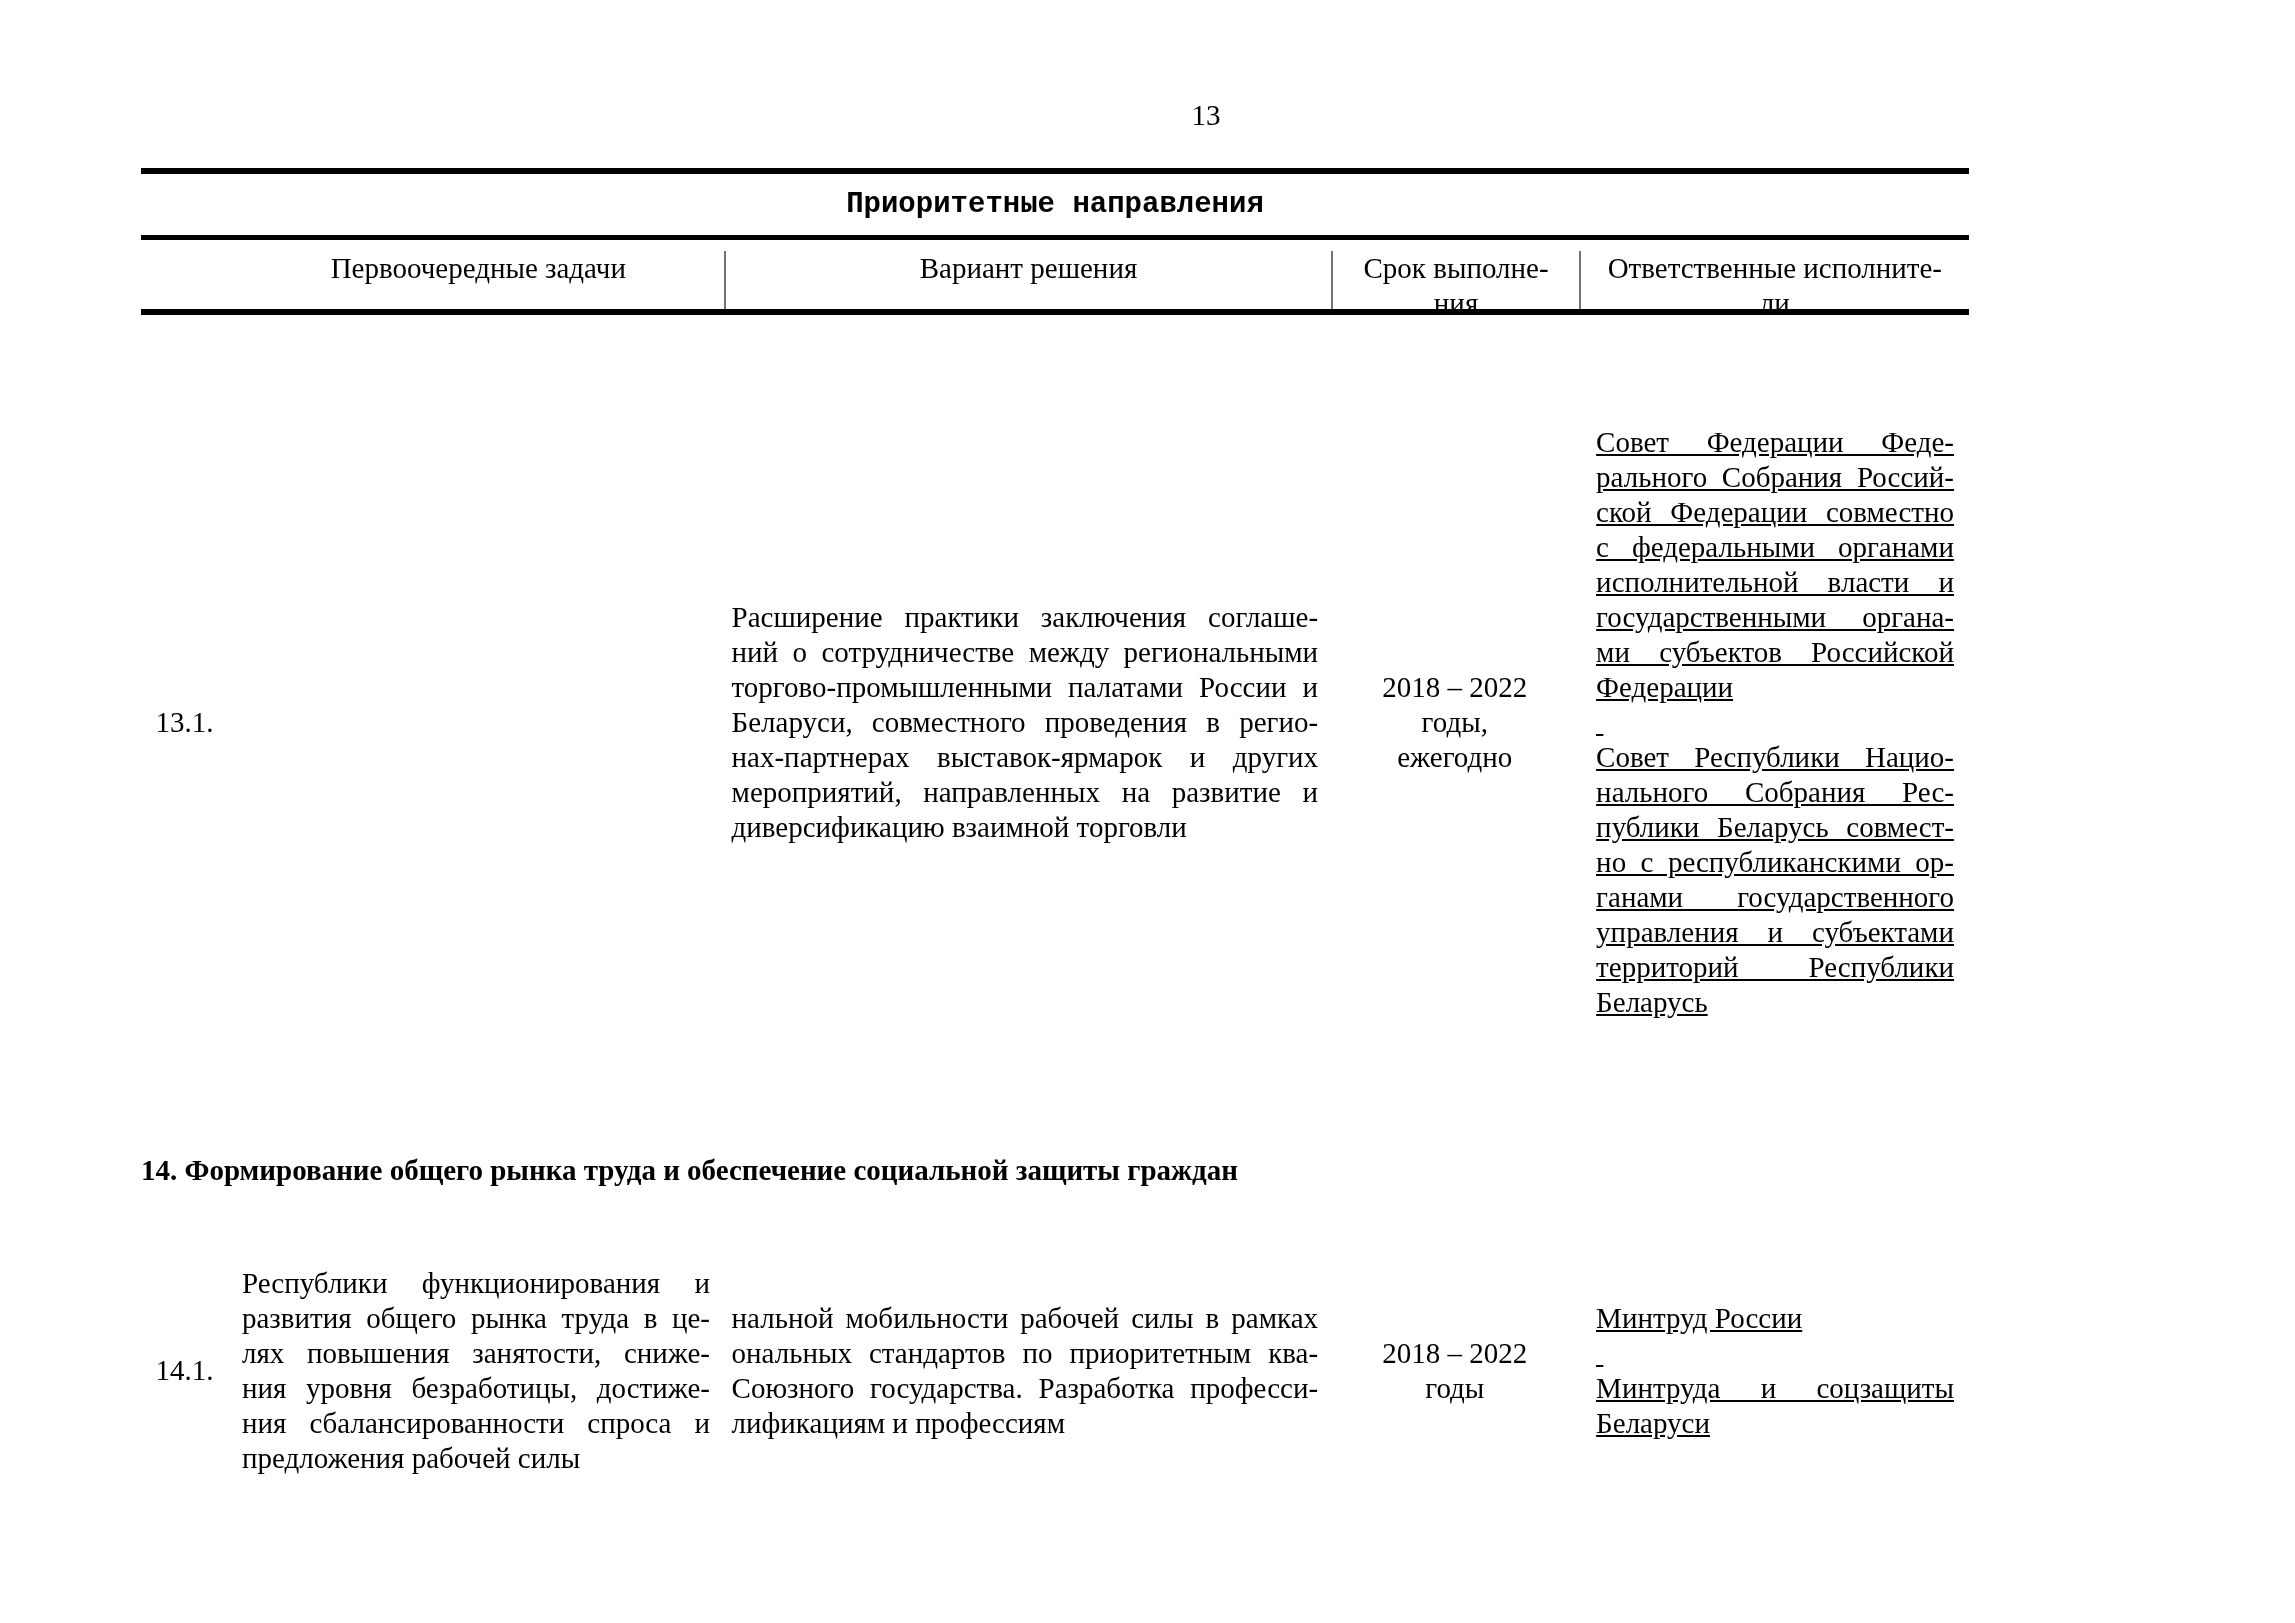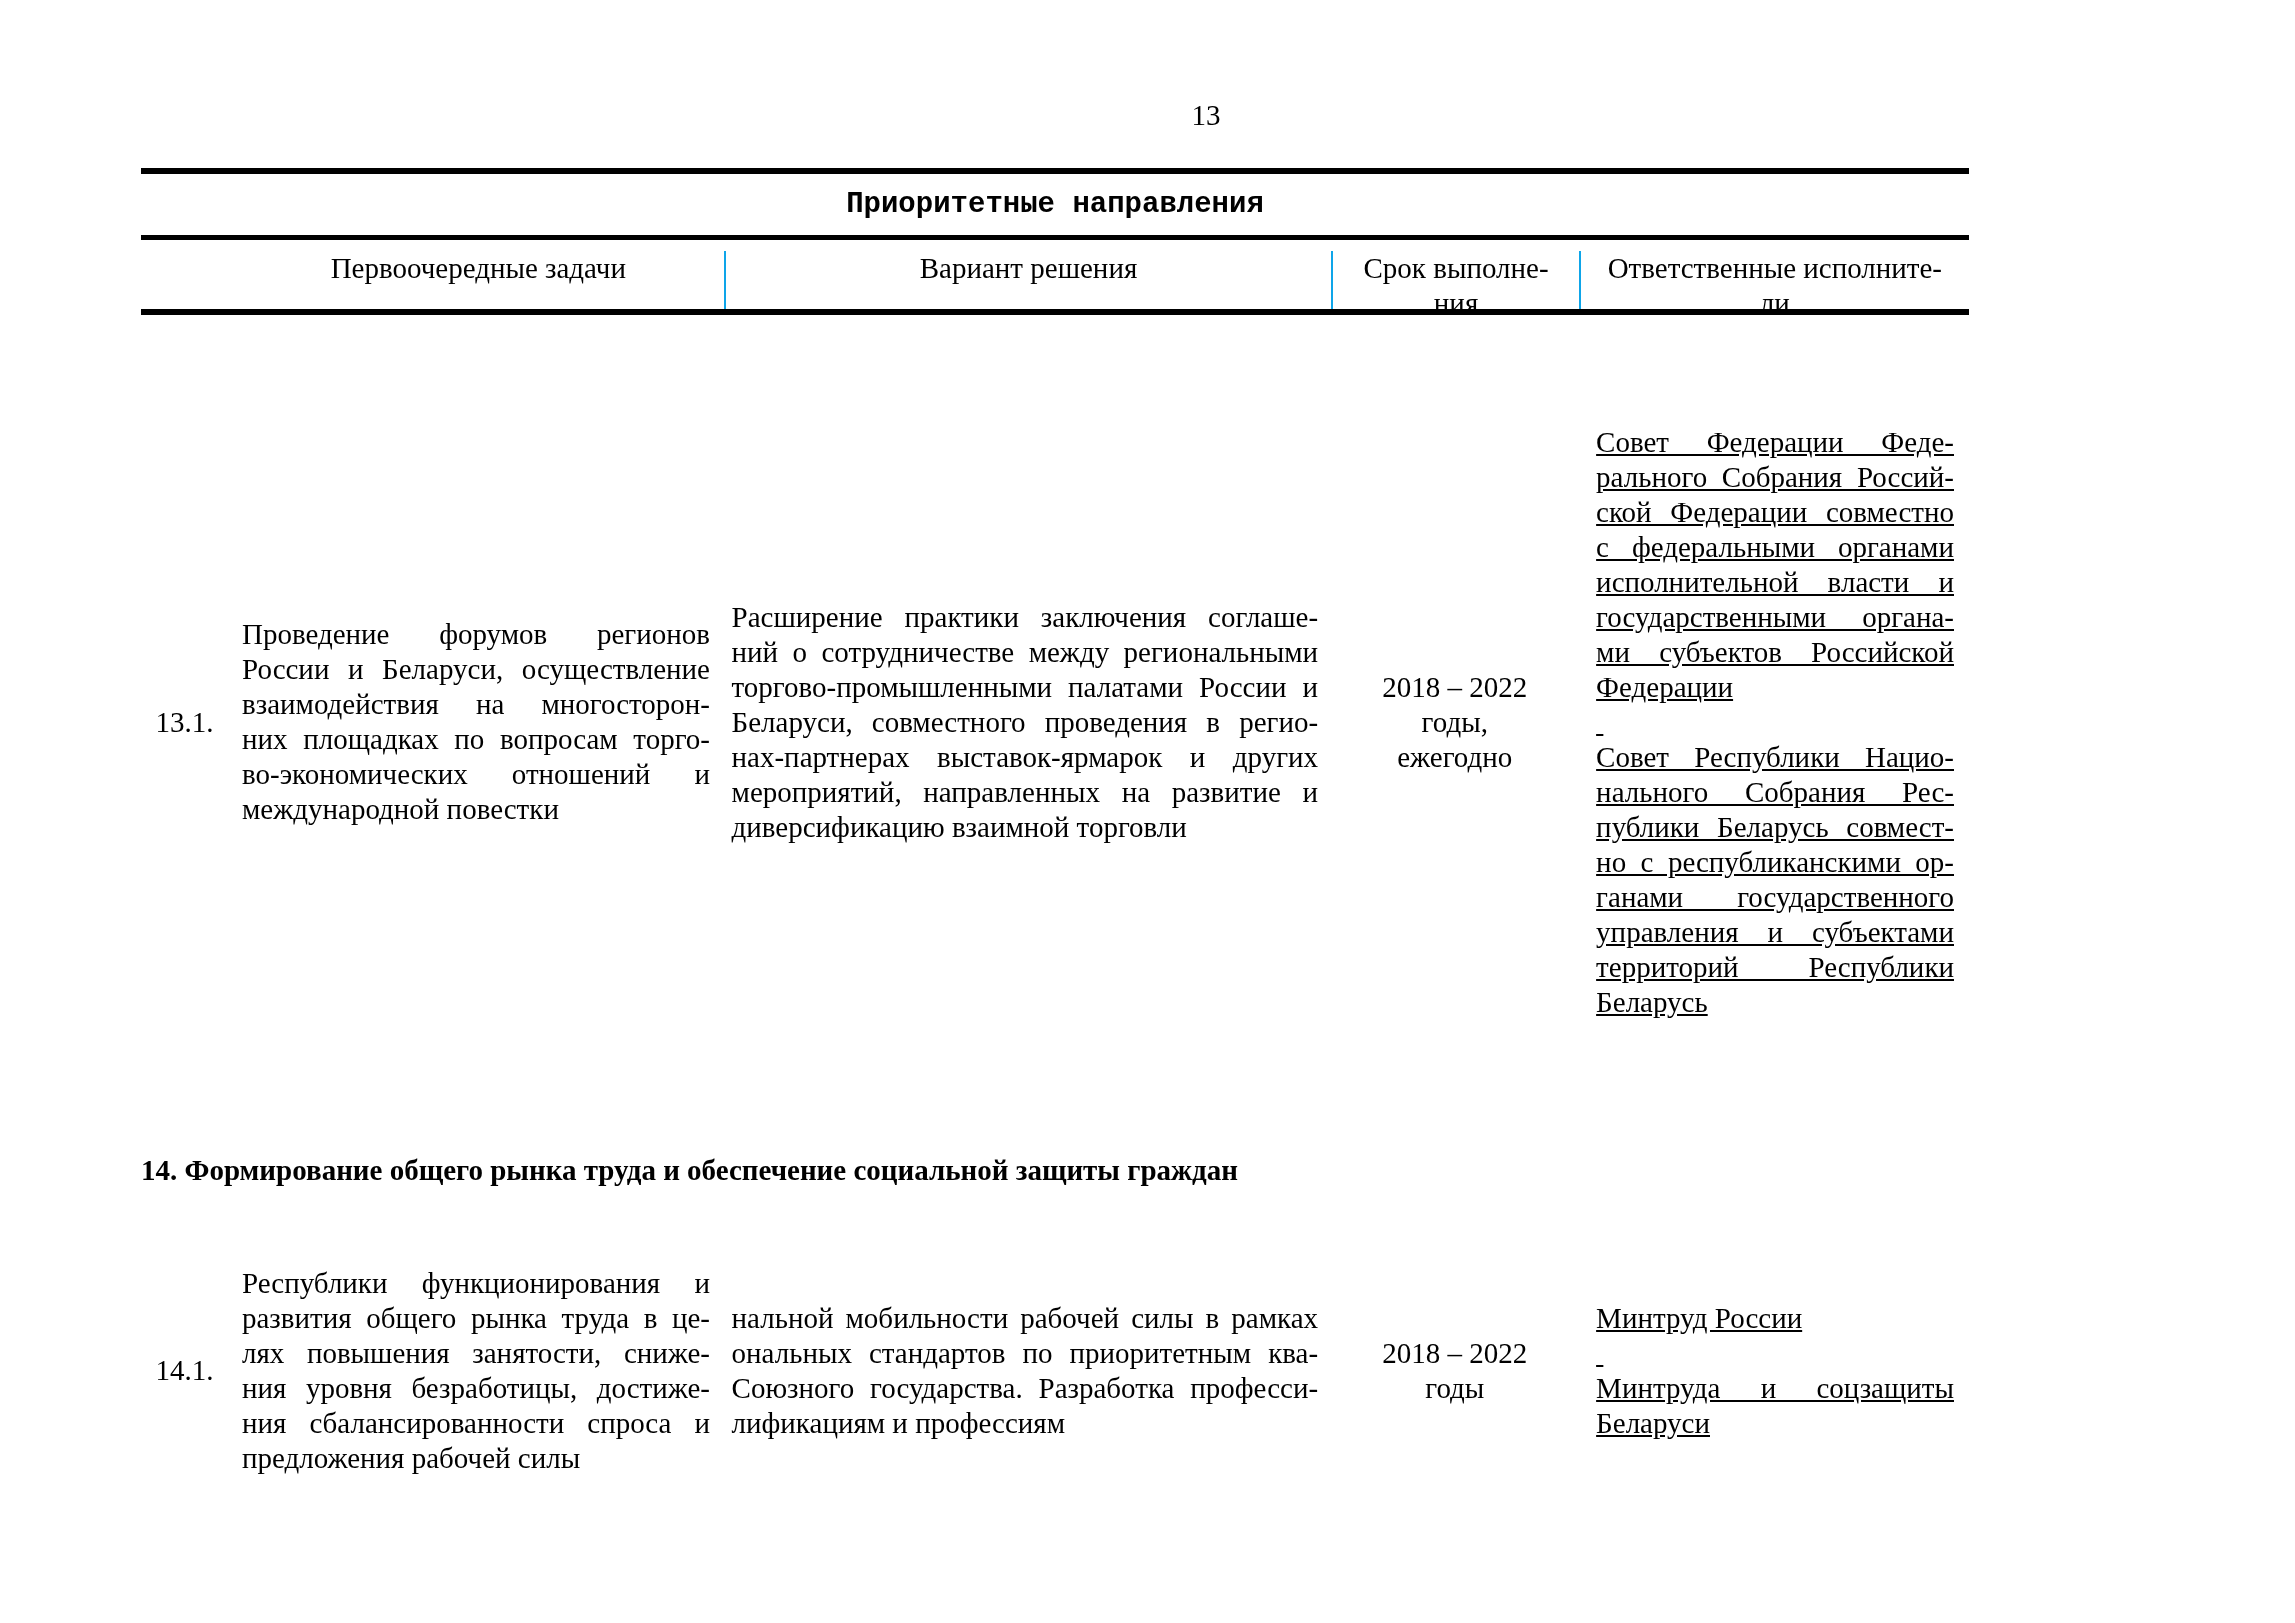--- a/index.html
+++ b/index.html
@@ -27,21 +27,21 @@
   .hrule { height: 5.9px; background: #000; }
   .hrule.thin { height: 5.2px; }
   .title-band {
     height: 61px;
     display: flex; align-items: center; justify-content: center;
     font-weight: bold;
     font-family: Liberation Mono, monospace;
   }
   .header-band { display: flex; height: 69px; }
   .hcell { box-sizing: border-box; overflow: hidden; margin-top: 11px; }
-  .sep { border-left: 2px solid #0ea5e9; font-family: Liberation Serif, serif; }
+  .sep { border-left: 2px solid #737373; font-family: Liberation Serif, serif; }
   .w1 { width: 586px; }
   .w2 { width: 612px; }
   .w3 { width: 249px; }
   .w4 { width: 393px; }
   .hcell.w1 { padding-left: 92px; }
 
   .trow { display: flex; align-items: center; }
   .row1 { height: 815px; }
   .row2 { height: 366px; }
   .cell { box-sizing: border-box; }
@@ -91,28 +91,20 @@
         <div class="tl">Ответственные исполните-</div>
         <div class="tl tl-last">ли</div>
       </div>
   </div>
 
   <div class="hrule"></div>
 
   <div class="trow row1">
     <div class="cell w1">
       <div class="rownum">13.1.</div>
-      <div class="rowtext">
-          <div class="tl">Проведение форумов регионов</div>
-          <div class="tl">России и Беларуси, осуществление</div>
-          <div class="tl">взаимодействия на многосторон-</div>
-          <div class="tl">них площадках по вопросам торго-</div>
-          <div class="tl">во-экономических отношений и</div>
-          <div class="tl tl-last">международной повестки</div>
-        </div>
     </div>
     <div class="cell w2">
         <div class="tl">Расширение практики заключения соглаше-</div>
         <div class="tl">ний о сотрудничестве между региональными</div>
         <div class="tl">торгово-промышленными палатами России и</div>
         <div class="tl">Беларуси, совместного проведения в регио-</div>
         <div class="tl">нах-партнерах выставок-ярмарок и других</div>
         <div class="tl">мероприятий, направленных на развитие и</div>
         <div class="tl tl-last">диверсификацию взаимной торговли</div>
       </div>

